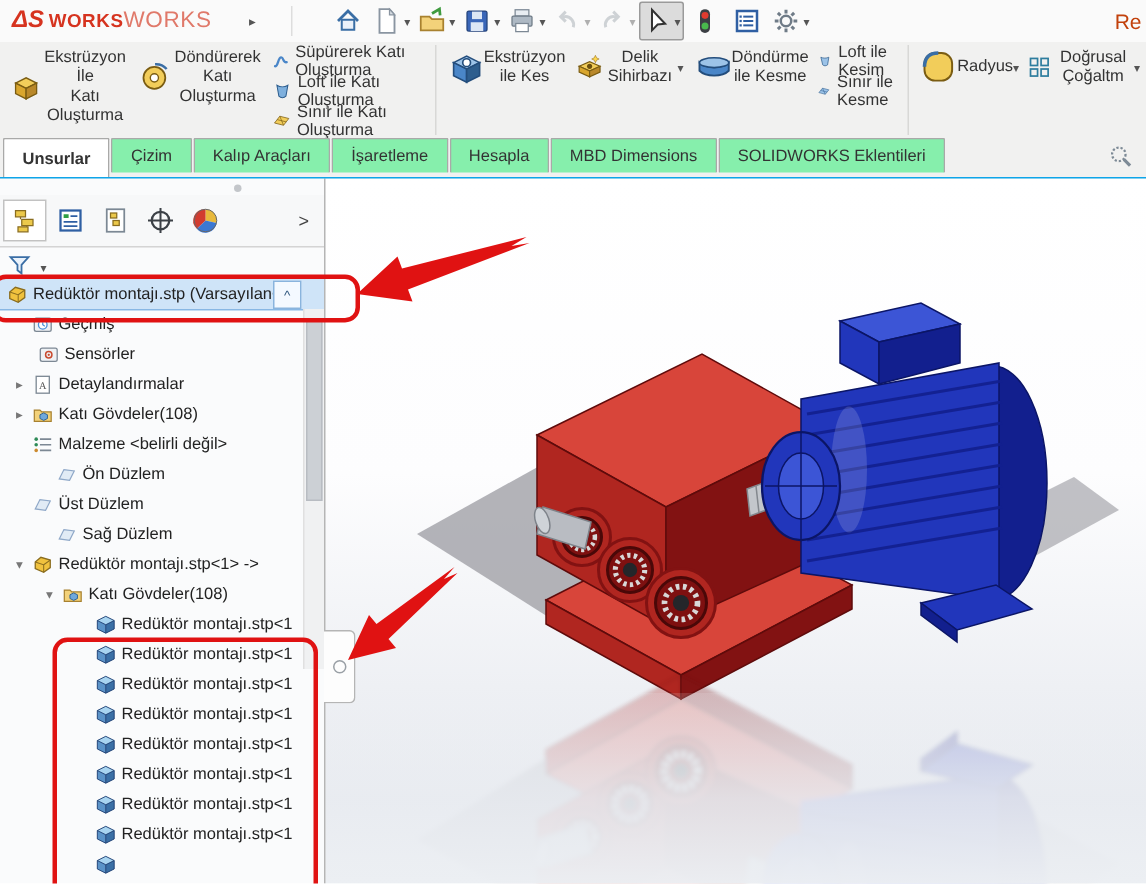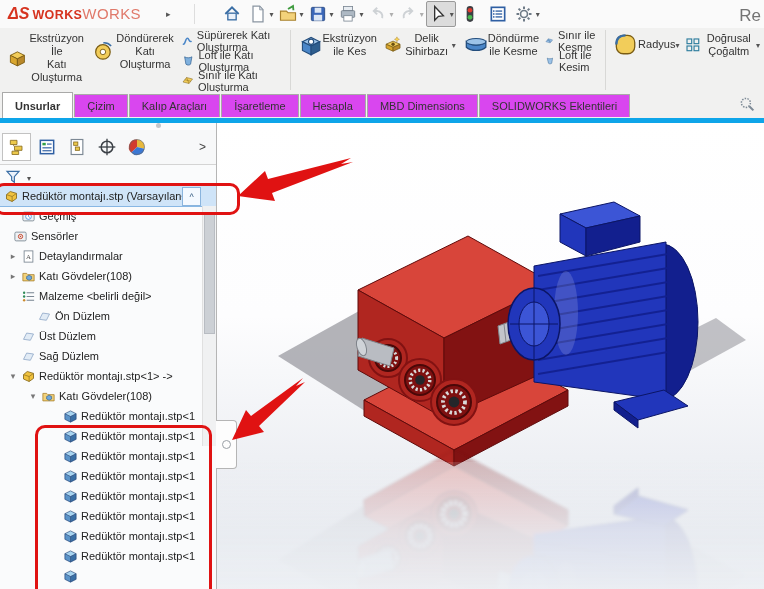--- a/index.html
+++ b/index.html
@@ -13,37 +13,37 @@
   .logo .mark{color:#d6331f;font-weight:bold;font-style:italic;font-size:16px;margin-right:3px}
   .logo .bold{color:#d6331f;font-weight:bold;font-size:12.5px;letter-spacing:.4px}
   .logo .light{color:#e0796a;font-size:15px;letter-spacing:.4px}
   .larrow{color:#555;font-size:9px;margin:0 6px 0 12px}
   .tsep{width:1px;height:20px;background:#ddd;margin:0 12px 0 6px}
   .qbtn{height:24px;min-width:24px;display:flex;align-items:center;justify-content:center;
         border:1px solid transparent;border-radius:2px;padding:0 1px}
   .qbtn.pressed{background:#dcdcdc;border-color:#9a9a9a}
   .qbtn.disabled{opacity:.45}
   .qcaret{font-size:8px;color:#555;margin-left:2px}
-  .title-frag{position:absolute;right:3px;top:6px;font-size:17px;color:#737373}
+  .title-frag{position:absolute;right:3px;top:6px;font-size:14px;color:#c2410c}
 
   
   #ribbon{position:absolute;left:0;top:28px;right:0;height:64px;background:#f1f1f0;
           border-bottom:1px solid #cfcfcf;display:flex;align-items:stretch;padding-left:2px;z-index:9}
   .rgroup{display:flex;align-items:flex-start;padding:1px 1px}
   .rsep{width:1px;background:#d8d8d6;margin:2px 2px}
   .bigbtn{display:flex;flex-direction:row;align-items:center;padding:2px 3px;border-radius:2px}
   .blines{text-align:center;line-height:13px;margin-top:1px;color:#333}
   .smallstack{display:flex;flex-direction:column;padding-top:2px}
   .smallbtn{display:flex;align-items:center;height:20px;gap:4px;padding:0 3px;color:#333}
   .bcaret{font-size:8px;color:#555;line-height:9px;margin-top:2px}
 
   
   #tabbar{position:absolute;left:0;top:92px;right:0;height:26px;background:#f1f1f0;
-          border-bottom:5px solid #0ea5e9;display:flex;align-items:center;padding-left:2px;z-index:9}
-  .tab{height:22px;display:flex;align-items:center;padding:0 12px;background:#d946ef;
+          border-bottom:1px solid #0ea5e9;display:flex;align-items:flex-start;padding-left:2px;z-index:9}
+  .tab{height:22px;display:flex;align-items:center;padding:0 12px;background:#86efac;
        border:1px solid #a9a9a8;border-bottom:none;margin-right:1px;color:#333;border-radius:1px 1px 0 0}
   .tab.active{background:#fff;font-weight:bold;height:25px}
   #tab-search{margin-left:auto;margin-right:8px;align-self:center}
 
   
   .panel{position:absolute;left:0;top:118px;width:216px;bottom:0;background:#fafbfc;
          border-right:1px solid #b5b5b5;z-index:5}
   .panelgap{height:12px;position:relative}
   .pgapdot{position:absolute;left:156px;top:5px;width:5px;height:5px;border-radius:50%;background:#c3c6ca}
   .paneltabs{height:30px;display:flex;align-items:center;gap:1px;padding:2px 2px;
@@ -268,30 +268,30 @@
           <ellipse cx="13" cy="9" rx="9" ry="3" fill="#9cc3e8" stroke="#234d7c"></ellipse>
         </svg>
         <div class="blines">
           <div>Döndürme</div>
           <div>ile Kesme</div>
         </div>
       </div>
       <div class="smallstack">
         <div class="smallbtn">
           <svg width="16" height="16" viewBox="0 0 24 24">
+            <path d="M5.5 5 C9 7 15 7 18.5 5 L16.5 17.5 C14 19.5 10.5 19.5 8.5 17.5 Z" fill="#9cc3e8" stroke="#2e5e8e" stroke-width="1.2"></path>
+          </svg>
+          <span>Loft ile Kesim</span>
+        </div>
+        <div class="smallbtn">
+          <svg width="16" height="16" viewBox="0 0 24 24">
             <path d="M2.5 14 L9 6 L20.5 9 L14 17 Z" fill="#9cc3e8" stroke="#2e5e8e"></path>
             <path d="M5.7 10 L17.2 13 M9 6 L14 17" stroke="#2e5e8e" stroke-width="0.9" fill="none"></path>
           </svg>
           <span>Sınır ile Kesme</span>
-        </div>
-        <div class="smallbtn">
-          <svg width="16" height="16" viewBox="0 0 24 24">
-            <path d="M5.5 5 C9 7 15 7 18.5 5 L16.5 17.5 C14 19.5 10.5 19.5 8.5 17.5 Z" fill="#9cc3e8" stroke="#2e5e8e" stroke-width="1.2"></path>
-          </svg>
-          <span>Loft ile Kesim</span>
         </div>
       </div>
     </div>
     <div class="rsep"></div>
     <div class="rgroup">
       <div class="bigbtn">
         <svg width="26" height="26" viewBox="0 0 24 24">
           <rect x="4" y="4" width="17" height="17" rx="6.5" fill="#f2cd5a" stroke="#7a5c12" stroke-width="1.2"></rect>
           <path d="M4 12.5 Q4 4 12.5 4" stroke="#3a6ea5" stroke-width="2.2" fill="none"></path>
         </svg>
@@ -412,21 +412,21 @@
       </div>
       <div class="trow" style="padding-left:8px">
         <span class="exp"></span>
         <svg width="15" height="15" viewBox="0 0 24 24">
           <rect x="3" y="5" width="18" height="14" rx="2" fill="#eef1f4" stroke="#7c8894" stroke-width="1.4"></rect>
           <circle cx="12" cy="12" r="4.6" fill="#fff" stroke="#4a90d9" stroke-width="1.4"></circle>
           <path d="M12 9.4 V12 L14.2 13.6" stroke="#4a90d9" stroke-width="1.3" fill="none"></path>
         </svg>
         <span class="lbl">Geçmiş</span>
       </div>
-      <div class="trow" style="padding-left:0">
+      <div class="trow" style="padding-left:12px">
         <span class="exp"></span>
         <svg width="15" height="15" viewBox="0 0 24 24">
           <rect x="3" y="5" width="18" height="14" rx="2" fill="#eef1f4" stroke="#7c8894" stroke-width="1.4"></rect>
           <circle cx="12" cy="12" r="3.4" fill="none" stroke="#c94a2f" stroke-width="1.6"></circle>
           <circle cx="12" cy="12" r="1.2" fill="#c94a2f"></circle>
         </svg>
         <span class="lbl">Sensörler</span>
       </div>
       <div class="trow" style="padding-left:8px">
         <span class="exp">▸</span>
@@ -465,21 +465,21 @@
         </svg>
         <span class="lbl">Ön Düzlem</span>
       </div>
       <div class="trow" style="padding-left:8px">
         <span class="exp"></span>
         <svg width="15" height="15" viewBox="0 0 24 24">
           <path d="M4 16.5 L9 6.5 L20 8 L15 18 Z" fill="rgba(170,200,230,.3)" stroke="#8fa8c8" stroke-width="1.3"></path>
         </svg>
         <span class="lbl">Üst Düzlem</span>
       </div>
-      <div class="trow" style="padding-left:8px">
+      <div class="trow" style="padding-left:24px">
         <span class="exp"></span>
         <svg width="15" height="15" viewBox="0 0 24 24">
           <path d="M4 16.5 L9 6.5 L20 8 L15 18 Z" fill="rgba(170,200,230,.3)" stroke="#8fa8c8" stroke-width="1.3"></path>
         </svg>
         <span class="lbl">Sağ Düzlem</span>
       </div>
       <div class="trow" style="padding-left:8px">
         <span class="exp">▾</span>
         <svg width="15" height="15" viewBox="0 0 24 24">
           <path d="M4 9 L10 4 L20 7 L20 15 L13 20 L4 16 Z" fill="#f0c23e" stroke="#8a6d1f" stroke-width="1.4"></path>

